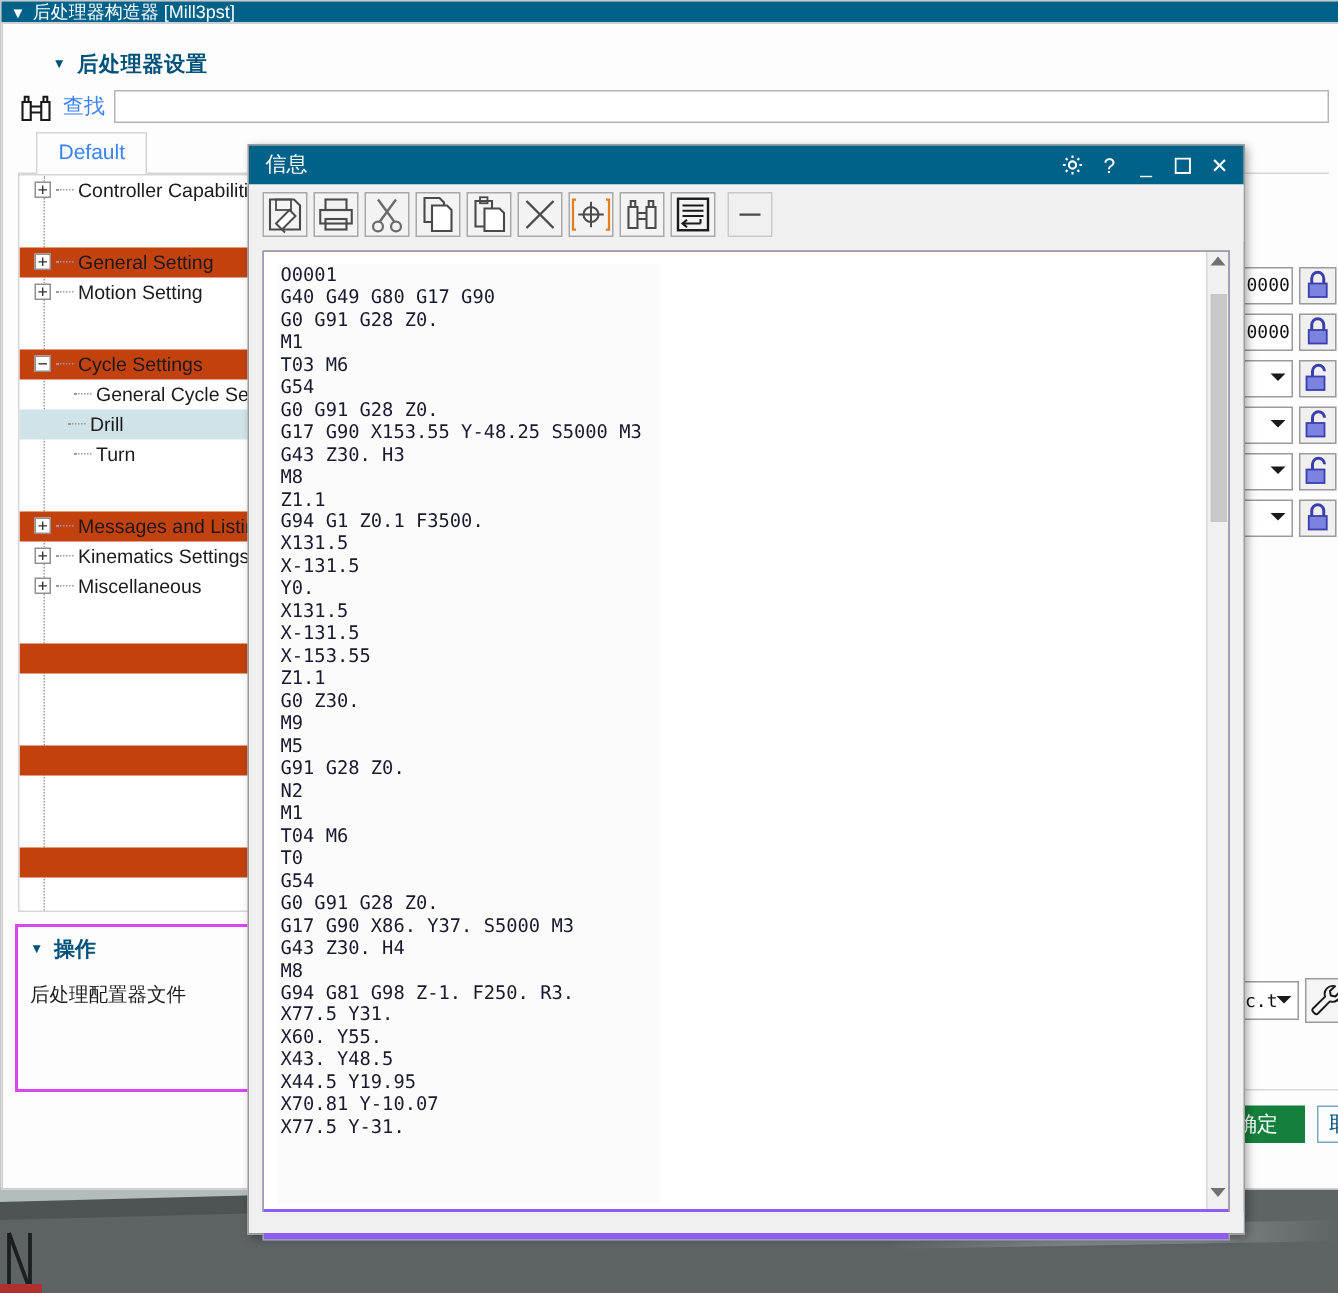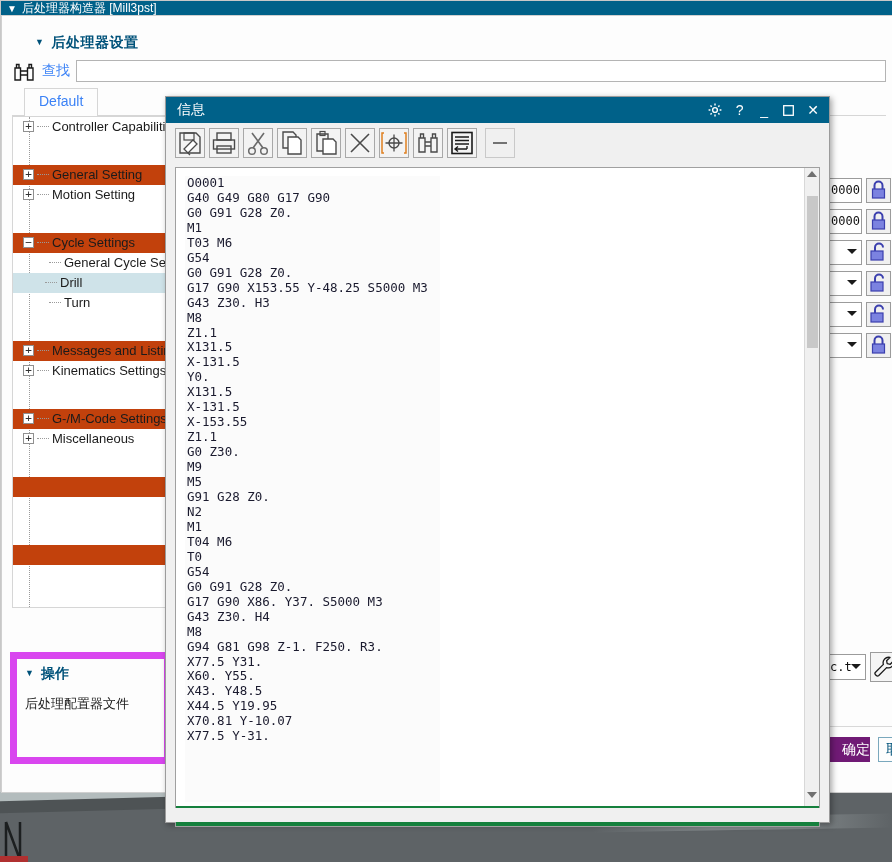--- a/index.html
+++ b/index.html
@@ -123,21 +123,21 @@
   .tree-indent-0 { padding-left: 10px; }
   .tree-indent-1 { padding-left: 36px; }
   .vline {
     position: absolute; left: 16px; top: 0; bottom: 0; width: 0;
     border-left: 1px dotted #9a9a9a;
   }
 
   
   .ops-panel {
     position: absolute; left: 8px; top: 600px; width: 161px; height: 112px;
-    background: #fdfdfd; border: 7px solid #d946ef; margin-top: 36px;
+    background: #fdfdfd; border: 2px solid #d946ef;
   }
   .ops-title {
     position: absolute; left: 8px; top: 6px;
     font-size: 14px; font-weight: bold; color: #00527a;
   }
   .ops-title .caret { display:inline-block; font-size: 9px; margin-right: 7px; vertical-align: 2px;}
   .ops-item {
     position: absolute; left: 8px; top: 36px; font-size: 13px; color: #1b1b1b;
   }
 
@@ -177,22 +177,22 @@
     border-left: 5px solid transparent; border-right: 5px solid transparent;
     border-top: 5px solid #1a1a1a;
   }
   .wrench-btn {
     position: absolute; left: 868px; top: 636px; width: 30px; height: 30px;
     background: #f5f5f5; border: 1px solid #9b9b9b;
   }
 
   .ok-button {
     position: absolute; left: 822px; top: 721px; width: 46px; height: 25px;
-    background: #701a75; color: #fff; border: none;
-    font-size: 14px; line-height: 25px; text-align: right;
+    background: #15803d; color: #fff; border: none;
+    font-size: 14px; line-height: 25px; text-align: left;
   }
   .second-button {
     position: absolute; left: 876px; top: 721px; width: 30px; height: 25px;
     background: #fdfdfd; color: #00527a; border: 1px solid #7aa8bd;
     font-size: 14px; line-height: 23px; text-align: center; overflow: hidden;
   }
   .footer-sep {
     position: absolute; left: 806px; top: 710px; width: 90px; height: 1px; background: #d8d8d8;
   }
 
@@ -221,21 +221,21 @@
     background: #f0f0f0;
   }
   .tb-btn {
     position: absolute; top: 5px; width: 30px; height: 30px;
     background: #f3f3f3; border: 1px solid #a8a8a8;
   }
   .tb-btn.noborder { border: 1px solid #c9c9c9; background: #f0f0f0; }
 
   .dlg-text-area {
     position: absolute; left: 9px; top: 70px; width: 645px; height: 660px;
-    background: #15803d; border: 1px solid #a0a0a0;
+    background: #8b5cf6; border: 1px solid #a0a0a0;
     overflow: hidden;
   }
   .dlg-text-inner {
     position: absolute; left: 0; top: 0; width: 629px; height: 638px;
     background: #ffffff;
     padding: 8px 0 0 9px;
   }
   .code-line {
     font-family: "DejaVu Sans Mono", monospace;
     font-size: 12.5px; line-height: 14.95px;
@@ -323,21 +323,20 @@
         <div id="tree-rows">
             <div class="tree-row tree-indent-0"><span class="expander">+</span><span class="dots"></span><span>Controller Capabilities</span></div>
             <div class="tree-row alt tree-indent-0"><span class="expander">+</span><span class="dots"></span><span>General Setting</span></div>
             <div class="tree-row tree-indent-0"><span class="expander">+</span><span class="dots"></span><span>Motion Setting</span></div>
             <div class="tree-row alt tree-indent-0"><span class="expander">−</span><span class="dots"></span><span>Cycle Settings</span></div>
             <div class="tree-row tree-indent-1"><span class="dots"></span><span>General Cycle Setting</span></div>
             <div class="tree-row sel tree-indent-1"><span class="dots"></span><span>Drill</span></div>
             <div class="tree-row tree-indent-1"><span class="dots"></span><span>Turn</span></div>
             <div class="tree-row alt tree-indent-0"><span class="expander">+</span><span class="dots"></span><span>Messages and Listing</span></div>
             <div class="tree-row tree-indent-0"><span class="expander">+</span><span class="dots"></span><span>Kinematics Settings</span></div>
-            <div class="tree-row alt tree-indent-0"><span class="expander">+</span><span class="dots"></span><span>G-/M-Code Settings</span></div>
             <div class="tree-row tree-indent-0"><span class="expander">+</span><span class="dots"></span><span>Miscellaneous</span></div>
             <div class="tree-row alt"></div>
             <div class="tree-row "></div>
             <div class="tree-row alt"></div>
             <div class="tree-row "></div>
             <div class="tree-row alt"></div>
             <div class="tree-row "></div>
             <div class="tree-row alt"></div>
             <div class="tree-row "></div>
             <div class="tree-row alt"></div>
@@ -528,20 +527,21 @@
               <div class="code-line">G40 G49 G80 G17 G90</div>
               <div class="code-line">G0 G91 G28 Z0.</div>
               <div class="code-line">M1</div>
               <div class="code-line">T03 M6</div>
               <div class="code-line">G54</div>
               <div class="code-line">G0 G91 G28 Z0.</div>
               <div class="code-line">G17 G90 X153.55 Y-48.25 S5000 M3</div>
               <div class="code-line">G43 Z30. H3</div>
               <div class="code-line">M8</div>
               <div class="code-line">Z1.1</div>
+              <div class="code-line">G94 G1 Z0.1 F3500.</div>
               <div class="code-line">X131.5</div>
               <div class="code-line">X-131.5</div>
               <div class="code-line">Y0.</div>
               <div class="code-line">X131.5</div>
               <div class="code-line">X-131.5</div>
               <div class="code-line">X-153.55</div>
               <div class="code-line">Z1.1</div>
               <div class="code-line">G0 Z30.</div>
               <div class="code-line">M9</div>
               <div class="code-line">M5</div>

